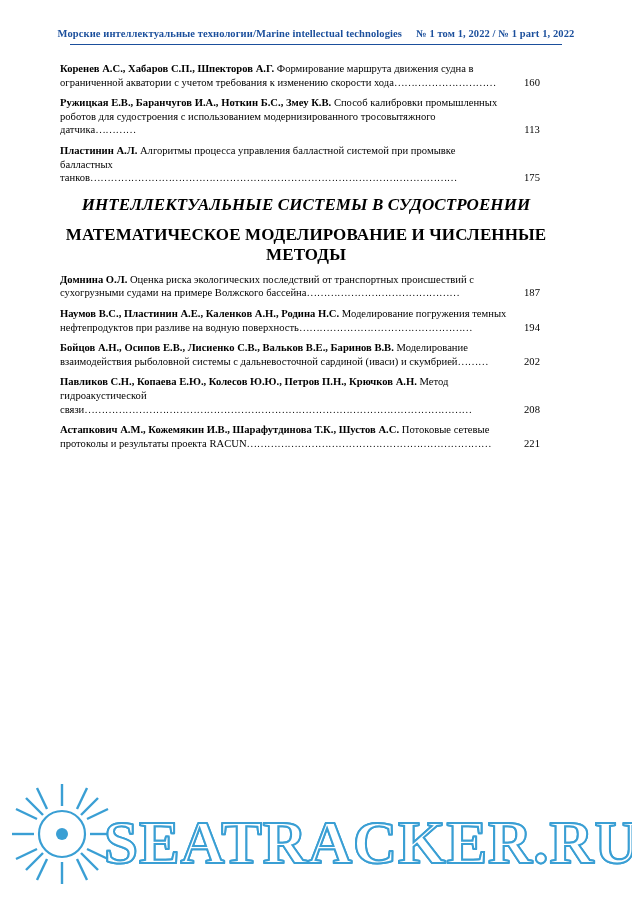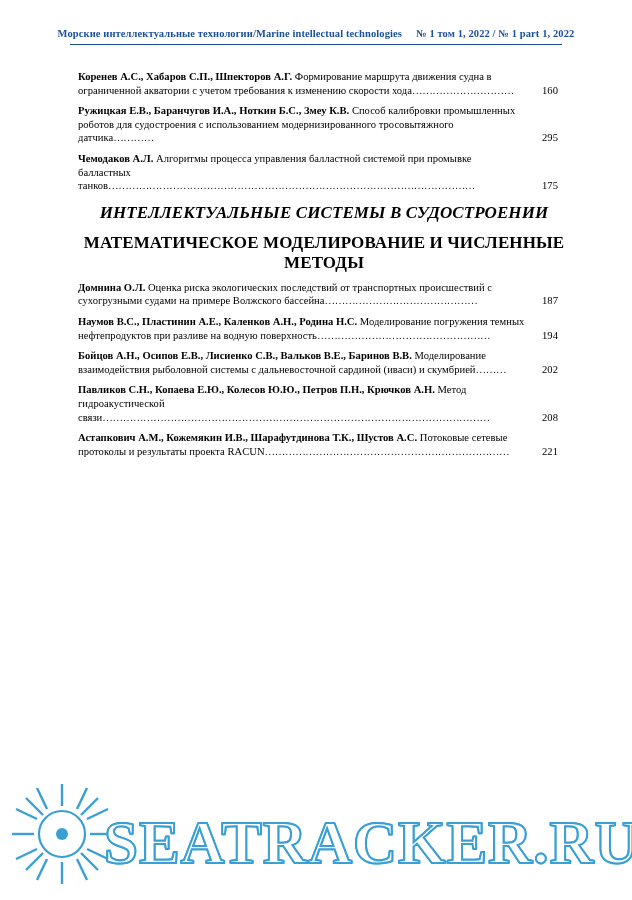--- a/index.html
+++ b/index.html
@@ -45,23 +45,22 @@
     left: 70px;
     width: 492px;
     height: 1px;
     background: #1b4f9c;
   }
 
   
   .toc {
     position: absolute;
     top: 62px;
-    left: 78px;
+    left: 60px;
     width: 492px;
-    margin-top: 8px;
   }
   .entry {
     position: relative;
     margin-bottom: 7px;
     font-size: 10.6px;
     line-height: 13.6px;
     padding-right: 44px;
   }
   .entry .authors {
     font-weight: bold;
@@ -140,25 +139,25 @@
 
     <div class="entry">
       <span class="authors">Коренев А.С., Хабаров С.П., Шпекторов А.Г.</span>
       <span class="title">Формирование маршрута движения судна в ограниченной акватории с учетом требования к изменению скорости хода</span><span class="leader">…………………………</span>
       <span class="page-num">160</span>
     </div>
 
     <div class="entry">
       <span class="authors">Ружицкая Е.В., Баранчугов И.А., Ноткин Б.С., Змеу К.В.</span>
       <span class="title">Способ калибровки промышленных роботов для судостроения с использованием модернизированного тросовытяжного датчика</span><span class="leader">…………</span>
-      <span class="page-num">295</span>
-    </div>
-
-    <div class="entry">
-      <span class="authors">Чемодаков А.Л.</span>
+      <span class="page-num">113</span>
+    </div>
+
+    <div class="entry">
+      <span class="authors">Пластинин А.Л.</span>
       <span class="title">Алгоритмы процесса управления балластной системой при промывке балластных танков</span><span class="leader">………………………………………………………………………………………………</span>
       <span class="page-num">175</span>
     </div>
 
     <div class="section-head">ИНТЕЛЛЕКТУАЛЬНЫЕ СИСТЕМЫ В СУДОСТРОЕНИИ</div>
 
 
     <div class="section-head upright">МАТЕМАТИЧЕСКОЕ МОДЕЛИРОВАНИЕ  И ЧИСЛЕННЫЕ МЕТОДЫ</div>
 
     <div class="entry">

